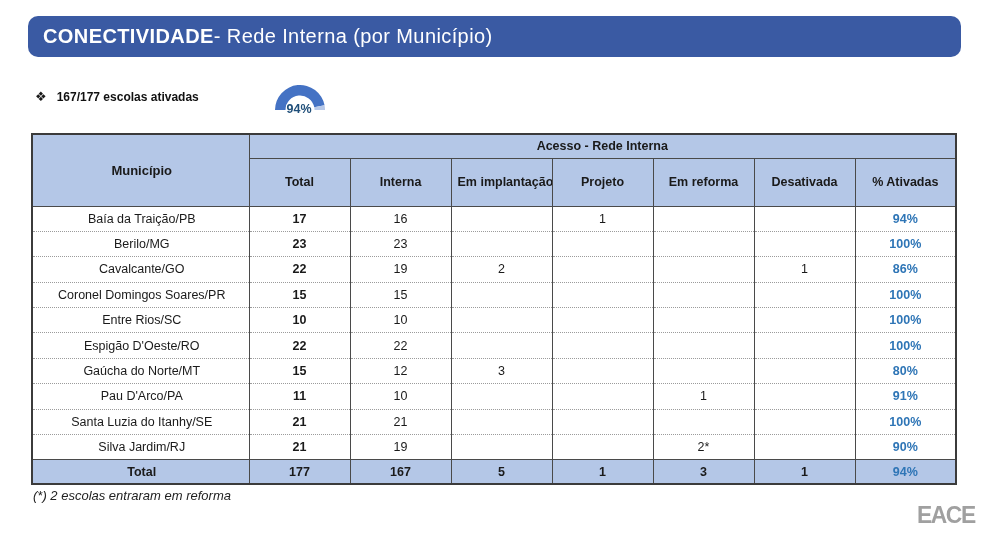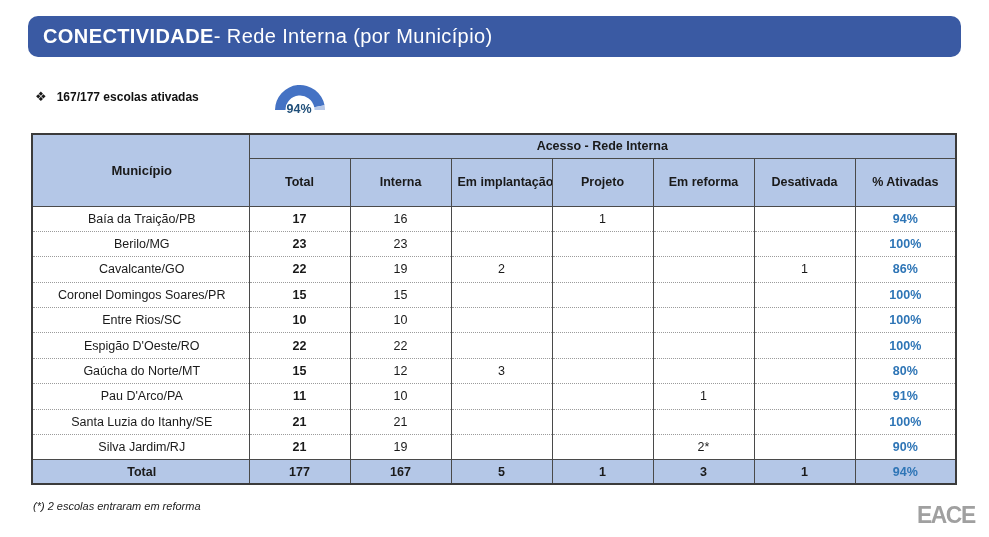--- a/index.html
+++ b/index.html
@@ -45,21 +45,21 @@
   th.muni-head { text-align:left; padding-left:8px; font-size:13px;margin-top:40px; }
   tr.data { height:25.4px; }
   tr.data td { border-top:1px dotted #9b9b9b; border-bottom:1px dotted #9b9b9b; text-align:center; }
   td.muni { text-align:center; padding-left:8px !important; }
   td.bold { font-weight:bold;margin-left:44px; }
   td.pct { color:var(--pct_text); font-weight:bold; }
   tr.total { height:24px; }
   tr.total td { background:var(--header_fill); font-weight:bold; text-align:center; }
   
   .footnote {
-    position:absolute; left:33px; top:500px; font-size:11px; font-style:italic;
+    position:absolute; left:33px; top:488px; font-size:13px; font-style:italic;
     color:#222222;
   }
   
   .logo {
     position:absolute; right:14px; top:501px; font-size:24px; font-weight:bold;
     color:#a0a0a0; letter-spacing:-1.5px; transform:scaleX(0.95); transform-origin:right;
   }
 </style>
 </head>
 <body>

